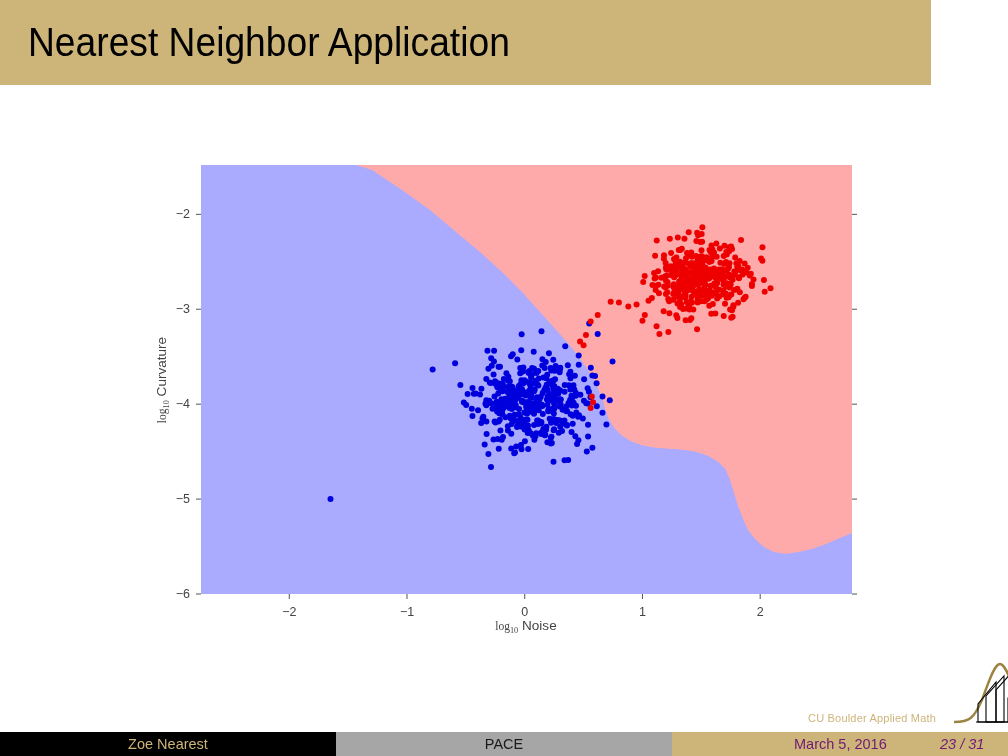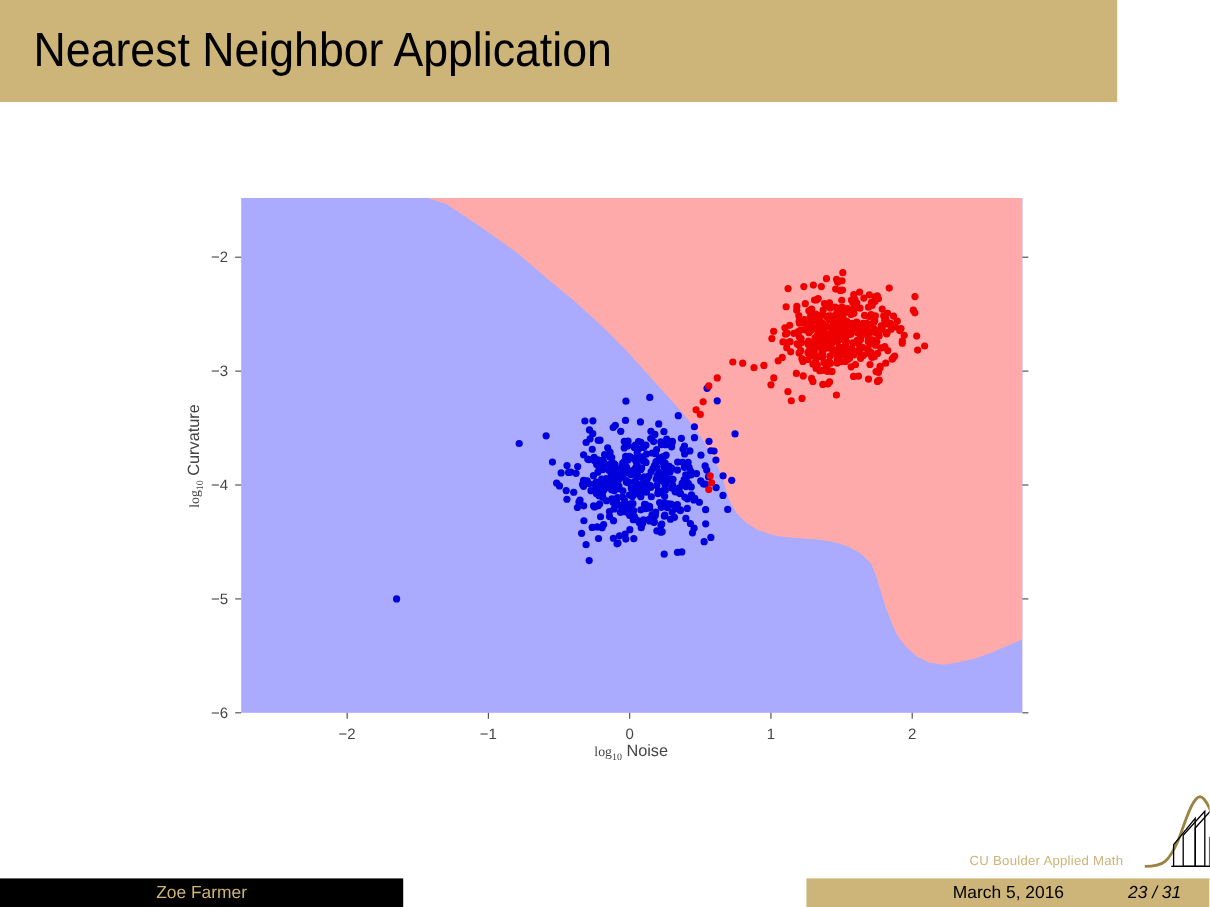--- a/index.html
+++ b/index.html
@@ -82,21 +82,21 @@
   #foot-title {
     left: 336px;
     width: 336px;
     background: #a6a6a6;
     color: #1a1a1a;
   }
   #foot-right {
     left: 672px;
     width: 336px;
     background: #cdb478;
-    color: #000000;
+    color: #701a75;
     justify-content: flex-start;
   }
   #foot-date {
     position: absolute;
     left: 122px;
     top: 0;
     height: 24px;
     display: flex;
     align-items: center;
   }
@@ -1082,20 +1082,21 @@
       <path d="M 2,62 C 18,62 22,58 30,40 C 36,24 42,4 48,4 C 54,4 60,24 66,40 C 74,58 78,62 94,62" fill="none" stroke="#9b8342" stroke-width="2.4"></path>
       <path d="M 26,62 L 26,44 L 44,22 L 44,62 Z" fill="none" stroke="#000" stroke-width="1.1"></path>
       <path d="M 34,62 L 34,36 L 52,16 L 52,62 Z" fill="none" stroke="#000" stroke-width="1.1"></path>
       <path d="M 44,62 L 44,30 L 62,10 L 62,62 Z" fill="none" stroke="#000" stroke-width="1.1"></path>
       <path d="M 56,62 L 56,38 L 76,26 L 76,62 Z" fill="none" stroke="#000" stroke-width="1.1"></path>
       <line x1="24" y1="62" x2="88" y2="62" stroke="#000" stroke-width="1.1"></line>
     </svg>
   </div>
 
   <div id="footer">
-    <div class="foot-seg" id="foot-author">Zoe Farmer</div>
+    <div class="foot-seg" id="foot-author">Zoe Nearest</div>
+    <div class="foot-seg" id="foot-title">PACE</div>
     <div class="foot-seg" id="foot-right">
       <span id="foot-date">March 5, 2016</span>
       <span id="foot-page">23 / 31</span>
     </div>
   </div>
 
 </div>
 
 </body></html>

